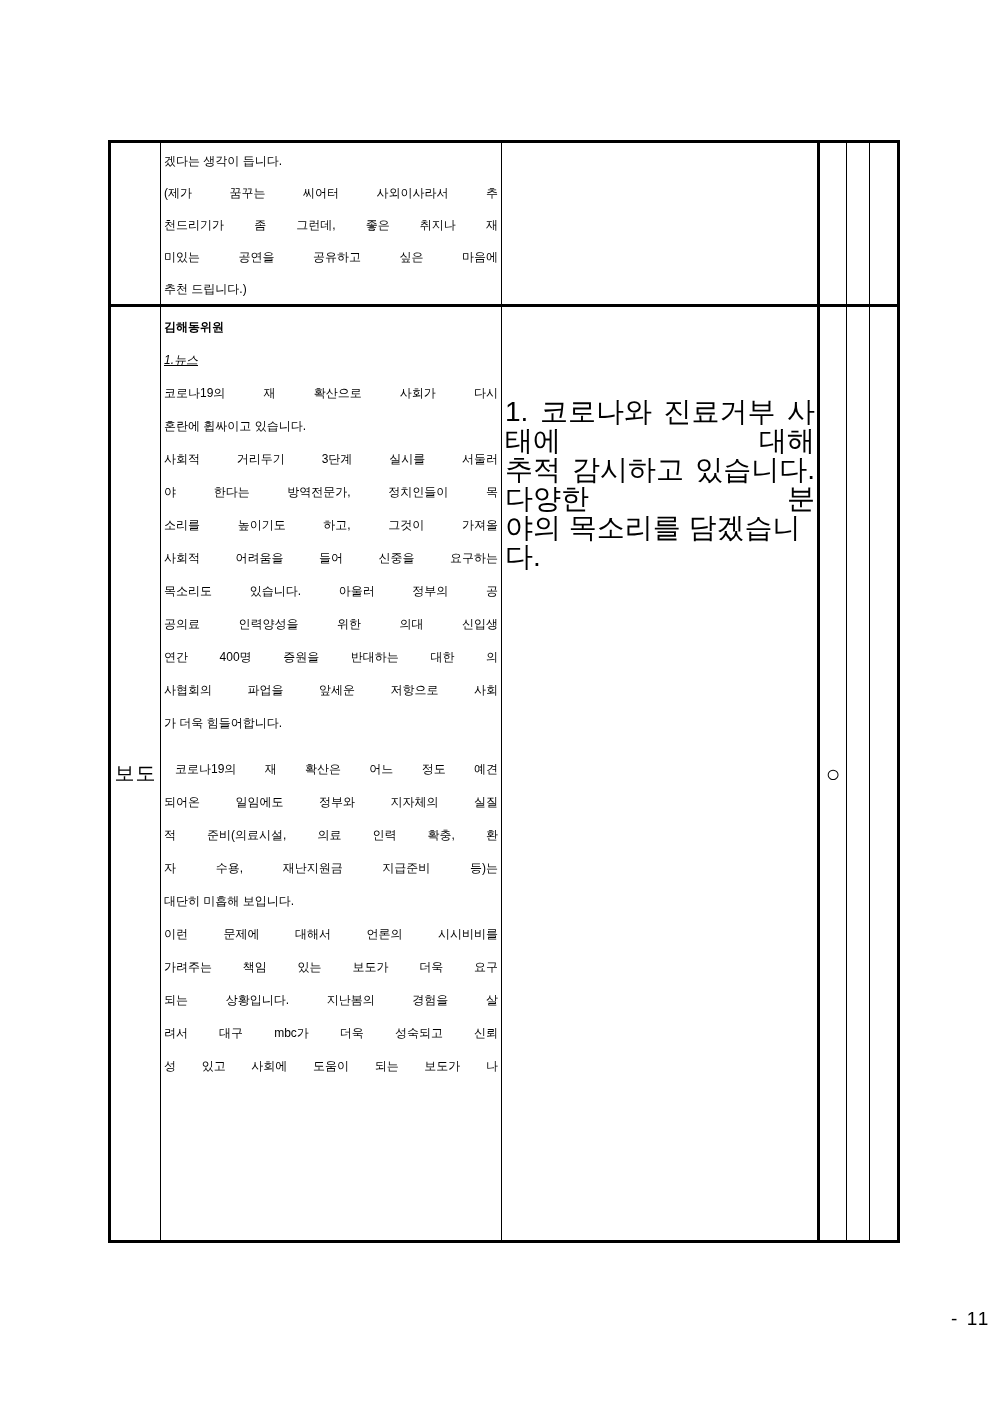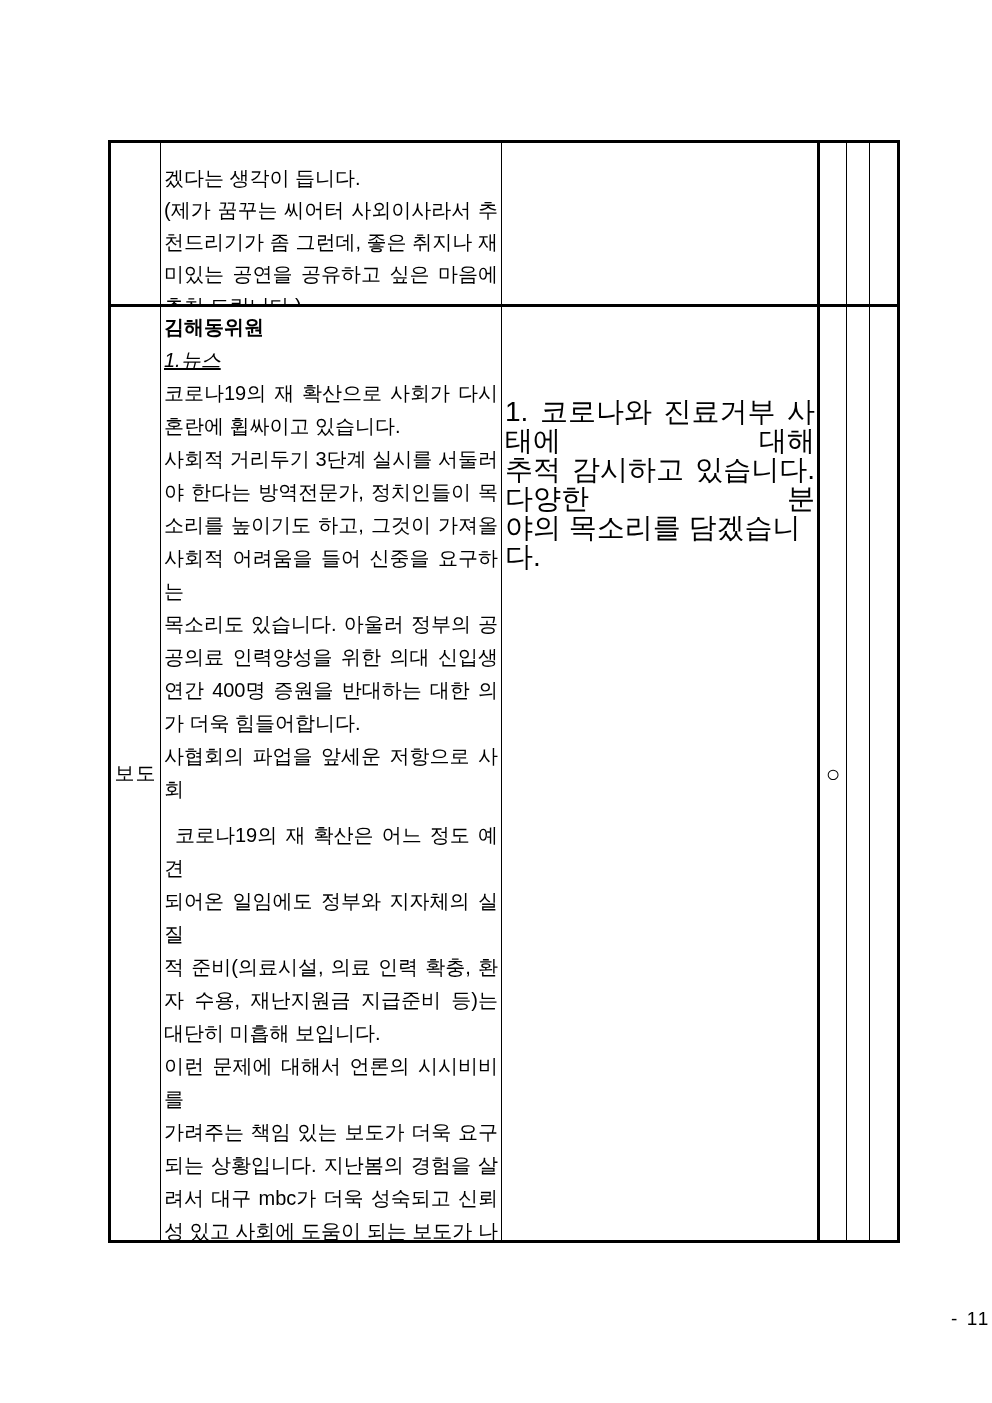--- a/index.html
+++ b/index.html
@@ -32,22 +32,22 @@
   .bb       { border-bottom: 3px solid #000; }
 
   .label-cell {
     display: flex;
     align-items: center;
     justify-content: center;
     font-size: 20px;
     letter-spacing: 1px;
   }
   .content-cell {
-    padding: 19px 3px 0 3px;
-    font-size: 20px;
+    padding: 2px 3px 0 3px;
+    font-size: 12px;
     line-height: 32px;
   }
   .row2 .content-cell, .content-cell.row2 { line-height: 33px; padding-top: 4px; }
   .comment-cell {
     padding: 90px 2px 0 3px;
     font-size: 28px;
     line-height: 29px;
   }
   .mark-cell {
     display: flex;
@@ -104,22 +104,22 @@
       <div class="line underline">1.뉴스</div>
       <div class="line stretch">코로나19의 재 확산으로 사회가 다시</div>
       <div class="line">혼란에 휩싸이고 있습니다.</div>
       <div class="line stretch">사회적 거리두기 3단계 실시를 서둘러</div>
       <div class="line stretch">야 한다는 방역전문가, 정치인들이 목</div>
       <div class="line stretch">소리를 높이기도 하고, 그것이 가져올</div>
       <div class="line stretch">사회적 어려움을 들어 신중을 요구하는</div>
       <div class="line stretch">목소리도 있습니다. 아울러 정부의 공</div>
       <div class="line stretch">공의료 인력양성을 위한 의대 신입생</div>
       <div class="line stretch">연간 400명 증원을 반대하는 대한 의</div>
+      <div class="line stretch">사협회의 파업을 앞세운 저항으로 사회</div>
       <div class="line">가 더욱 힘들어합니다.</div>
-      <div class="line stretch">사협회의 파업을 앞세운 저항으로 사회</div>
       <div class="line stretch indent para-gap">코로나19의 재 확산은 어느 정도 예견</div>
       <div class="line stretch">되어온 일임에도 정부와 지자체의 실질</div>
       <div class="line stretch">적 준비(의료시설, 의료 인력 확충, 환</div>
       <div class="line stretch">자 수용, 재난지원금 지급준비 등)는</div>
       <div class="line">대단히 미흡해 보입니다.</div>
       <div class="line stretch">이런 문제에 대해서 언론의 시시비비를</div>
       <div class="line stretch">가려주는 책임 있는 보도가 더욱 요구</div>
       <div class="line stretch">되는 상황입니다. 지난봄의 경험을 살</div>
       <div class="line stretch">려서 대구 mbc가 더욱 성숙되고 신뢰</div>
       <div class="line stretch">성 있고 사회에 도움이 되는 보도가 나</div>

